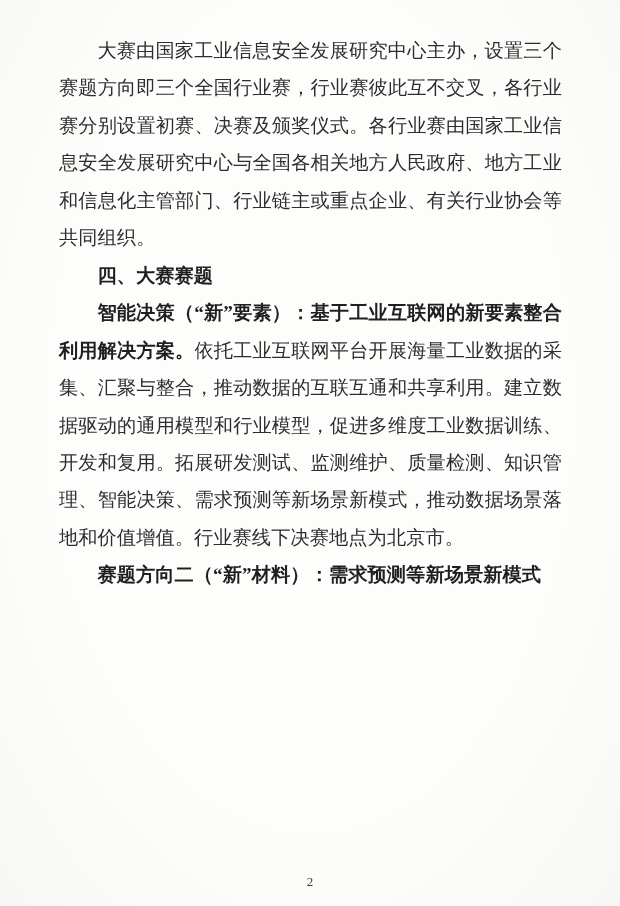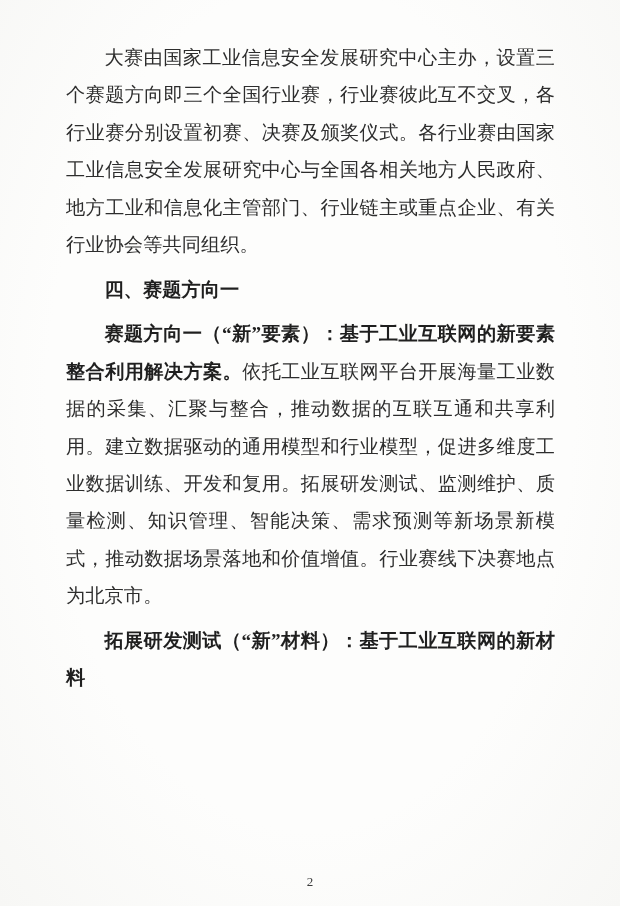--- a/index.html
+++ b/index.html
@@ -22,21 +22,21 @@
     position: absolute;
     left: 59px;
     top: 32px;
     width: 503px;
     font-size: 19.2px;
     line-height: 37.45px;
     text-align: justify;
     letter-spacing: 0.1px;
   }
   .text-block p {
-    margin: 7px;
+    margin: 0;
     padding: 0;
     text-indent: 2em;
   }
   .para-heading {
     font-weight: bold;
     color: #1f1f1f;
   }
   .lead-bold {
     font-weight: bold;
     color: #1f1f1f;
@@ -58,30 +58,30 @@
 <body>
 
 <div class="scan-page">
   <div class="text-block">
 
     <p>
       <span>大赛由国家工业信息安全发展研究中心主办，设置三个赛题方向即三个全国行业赛，行业赛彼此互不交叉，各行业赛分别设置初赛、决赛及颁奖仪式。各行业赛由国家工业信息安全发展研究中心与全国各相关地方人民政府、地方工业和信息化主管部门、行业链主或重点企业、有关行业协会等共同组织。</span>
     </p>
 
     <p class="para-heading">
-      <span>四、赛题方向一</span>
+      <span>四、大赛赛题</span>
     </p>
 
 
     <p>
-      <span class="lead-bold">赛题方向一（“新”要素）：基于工业互联网的新要素整合利用解决方案。</span><span>依托工业互联网平台开展海量工业数据的采集、汇聚与整合，推动数据的互联互通和共享利用。建立数据驱动的通用模型和行业模型，促进多维度工业数据训练、开发和复用。拓展研发测试、监测维护、质量检测、知识管理、智能决策、需求预测等新场景新模式，推动数据场景落地和价值增值。行业赛线下决赛地点为北京市。</span>
+      <span class="lead-bold">智能决策（“新”要素）：基于工业互联网的新要素整合利用解决方案。</span><span>依托工业互联网平台开展海量工业数据的采集、汇聚与整合，推动数据的互联互通和共享利用。建立数据驱动的通用模型和行业模型，促进多维度工业数据训练、开发和复用。拓展研发测试、监测维护、质量检测、知识管理、智能决策、需求预测等新场景新模式，推动数据场景落地和价值增值。行业赛线下决赛地点为北京市。</span>
     </p>
 
     <p class="para-heading">
-      <span>拓展研发测试（“新”材料）：基于工业互联网的新材料</span>
+      <span>赛题方向二（“新”材料）：需求预测等新场景新模式</span>
     </p>
 
   </div>
 
   <div class="page-footer">
     <span class="page-number">2</span>
   </div>
 </div>
 
 </body></html>

